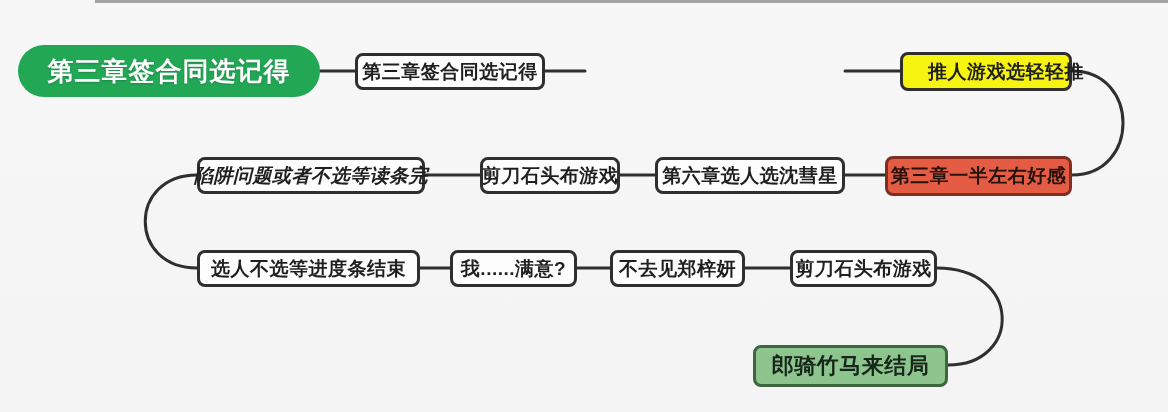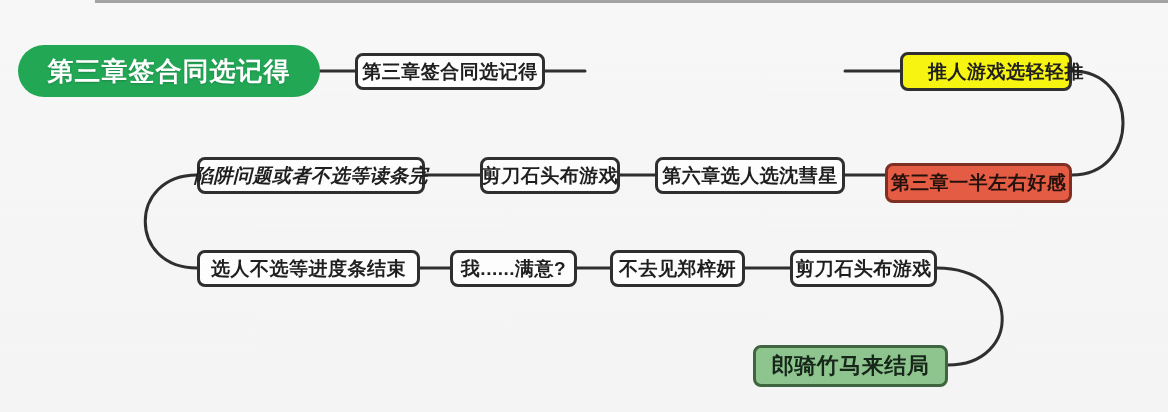--- a/index.html
+++ b/index.html
@@ -92,21 +92,21 @@
     </g>
   </svg>
 
   <div class="node root" style="left:18px; top:45px; width:302px; height:52px;">第三章签合同选记得</div>
 
   <div class="node" style="left:355px; top:53px; width:190px; height:37px;">第三章签合同选记得</div>
 
 
   <div class="node yellow" style="left:900px; top:52px; width:172px; height:39px;padding-left:40px;">推人游戏选轻轻推</div>
 
-  <div class="node red" style="left:885px; top:163px; width:187px; height:40px;">第三章一半左右好感</div>
+  <div class="node red" style="left:885px; top:156px; width:187px; height:40px;">第三章一半左右好感</div>
 
   <div class="node" style="left:655px; top:157px; width:190px; height:37px;">第六章选人选沈彗星</div>
 
   <div class="node" style="left:480px; top:157px; width:140px; height:37px;">剪刀石头布游戏</div>
 
   <div class="node" style="left:197px; top:157px; width:228px; height:37px;font-style:italic;">陷阱问题或者不选等读条完</div>
 
   <div class="node" style="left:197px; top:250px; width:223px; height:37px;">选人不选等进度条结束</div>
 
   <div class="node" style="left:450px; top:250px; width:127px; height:37px;">我......满意?</div>

